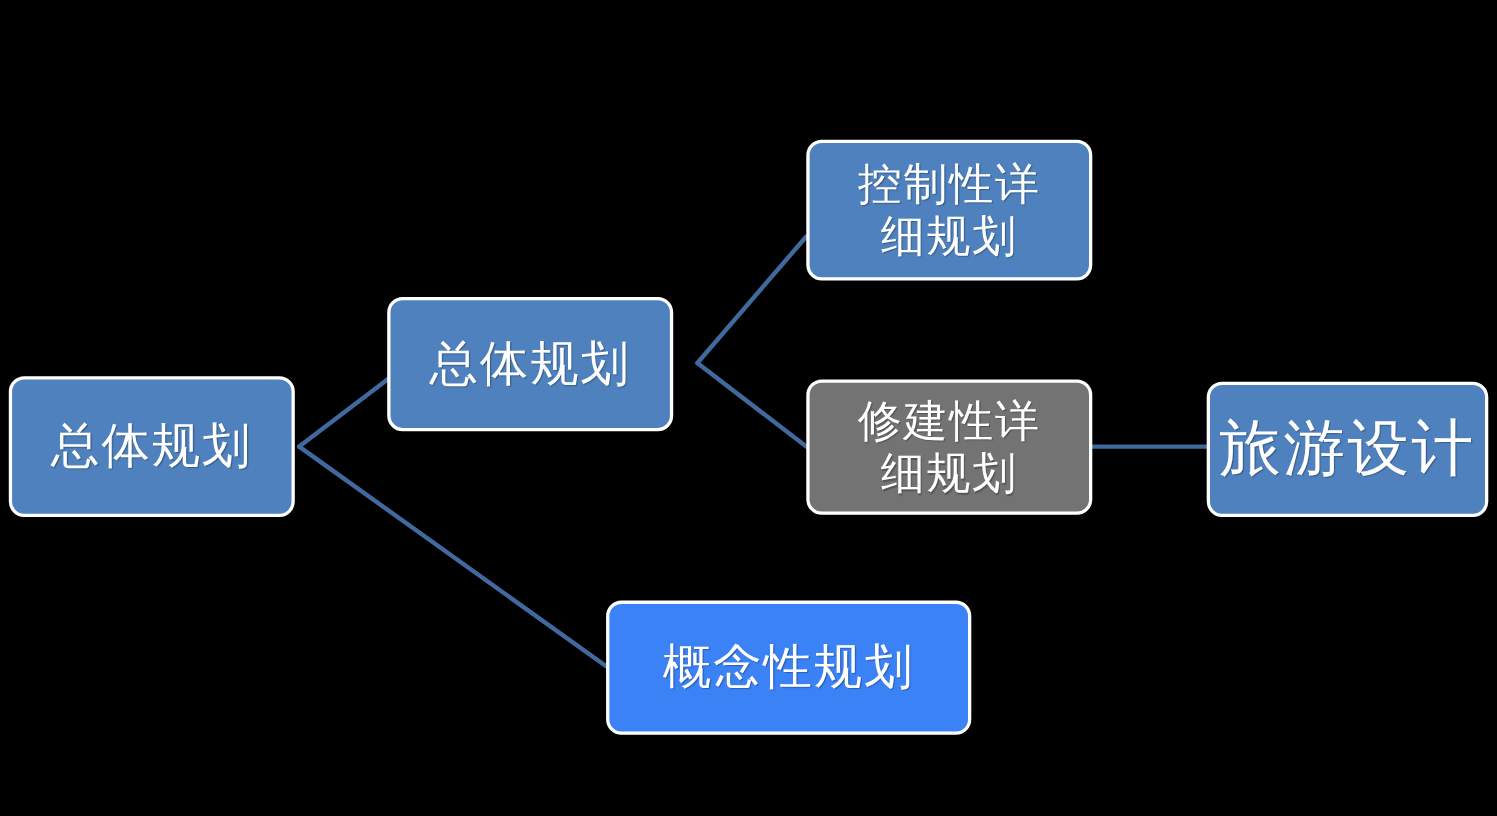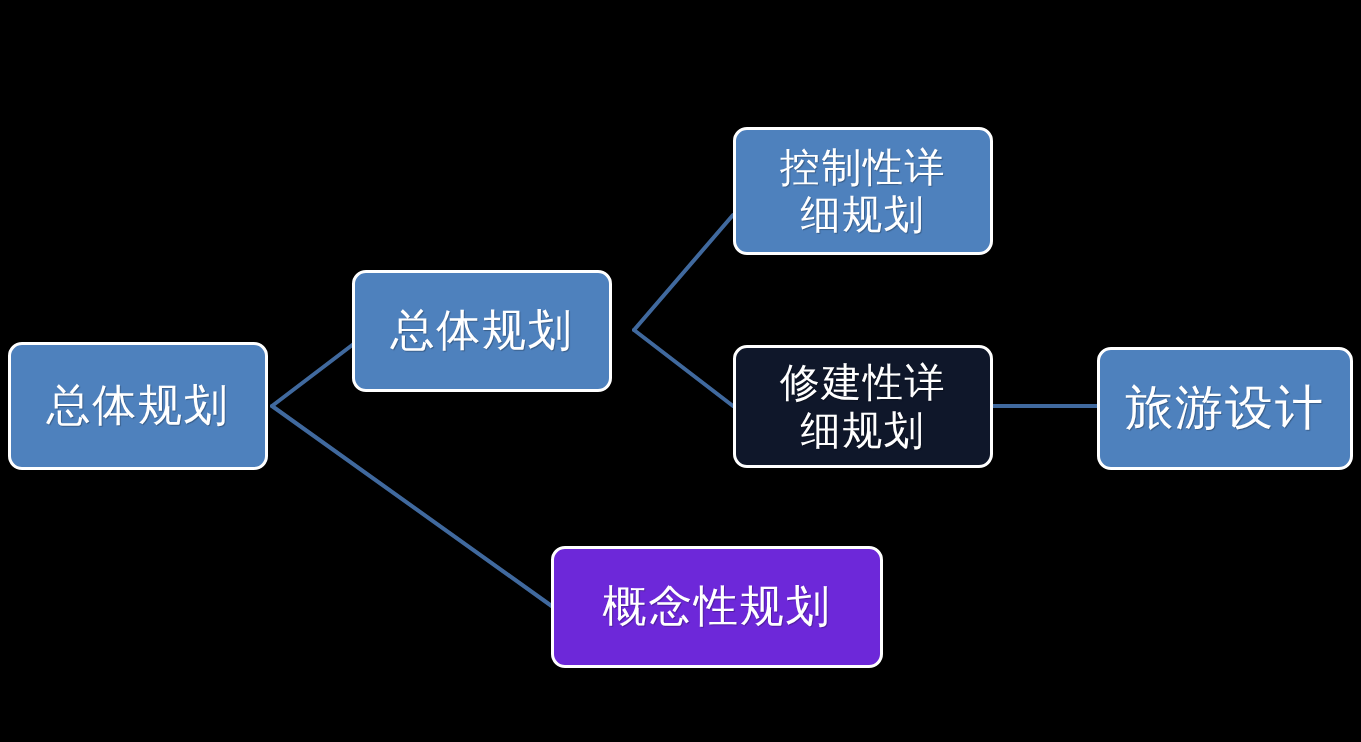--- a/index.html
+++ b/index.html
@@ -41,21 +41,21 @@
   .node-label {
     display: block;
     white-space: pre-line;
     padding: 0 6px;
   }
   
   #node-overall-planning { left: 8px;    top: 342px; width: 260px; height: 128px; font-size: 44px; }
   #node-master-plan      { left: 372px;  top: 270px; width: 260px; height: 122px; font-size: 44px; }
   #node-regulatory       { left: 733px;  top: 127px; width: 260px; height: 128px; font-size: 40px; }
   #node-construction     { left: 733px;  top: 345px; width: 260px; height: 123px; font-size: 40px; }
-  #node-tourism          { left: 1097px; top: 347px; width: 256px; height: 123px; font-size: 48px; }
+  #node-tourism          { left: 1097px; top: 347px; width: 256px; height: 123px; font-size: 56px; }
   #node-conceptual       { left: 551px;  top: 546px; width: 332px; height: 122px; font-size: 44px; }
 </style>
 </head>
 <body style="background: rgb(0, 0, 0);">
 
 <div id="canvas" style="background: rgb(0, 0, 0);">
 
   <svg id="connectors" viewBox="0 0 1361 742" xmlns="http://www.w3.org/2000/svg">
     <line stroke="#40699E" stroke-width="4" stroke-linecap="round" x1="272" y1="406" x2="372" y2="330"></line>
     <line stroke="#40699E" stroke-width="4" stroke-linecap="round" x1="272" y1="406" x2="553" y2="607"></line>
@@ -70,26 +70,26 @@
 
   <div class="node" id="node-master-plan" style="left: 352px; top: 270px; width: 260px; height: 122px; background: rgb(78, 129, 189); border-color: rgb(255, 255, 255); color: rgb(255, 255, 255);">
     <span class="node-label">总体规划</span>
   </div>
 
   <div class="node" id="node-regulatory" style="left: 733px; top: 127px; width: 260px; height: 128px; background: rgb(78, 129, 189); border-color: rgb(255, 255, 255); color: rgb(255, 255, 255);">
     <span class="node-label">控制性详
 细规划</span>
   </div>
 
-  <div class="node" id="node-construction" style="left: 733px; top: 345px; width: 260px; height: 123px; background: #0f172a; border-color: rgb(255, 255, 255); color: rgb(255, 255, 255);">
+  <div class="node" id="node-construction" style="left: 733px; top: 345px; width: 260px; height: 123px; background: #737373; border-color: rgb(255, 255, 255); color: rgb(255, 255, 255);">
     <span class="node-label">修建性详
 细规划</span>
   </div>
 
   <div class="node" id="node-tourism" style="left: 1097px; top: 347px; width: 256px; height: 123px; background: rgb(78, 129, 189); border-color: rgb(255, 255, 255); color: rgb(255, 255, 255);">
     <span class="node-label">旅游设计</span>
   </div>
 
-  <div class="node" id="node-conceptual" style="left: 551px; top: 546px; width: 332px; height: 122px; background: #6d28d9; border-color: rgb(255, 255, 255); color: rgb(255, 255, 255);">
+  <div class="node" id="node-conceptual" style="left: 551px; top: 546px; width: 332px; height: 122px; background: #3b82f6; border-color: rgb(255, 255, 255); color: rgb(255, 255, 255);">
     <span class="node-label">概念性规划</span>
   </div>
 
 </div>
 
 </body></html>

